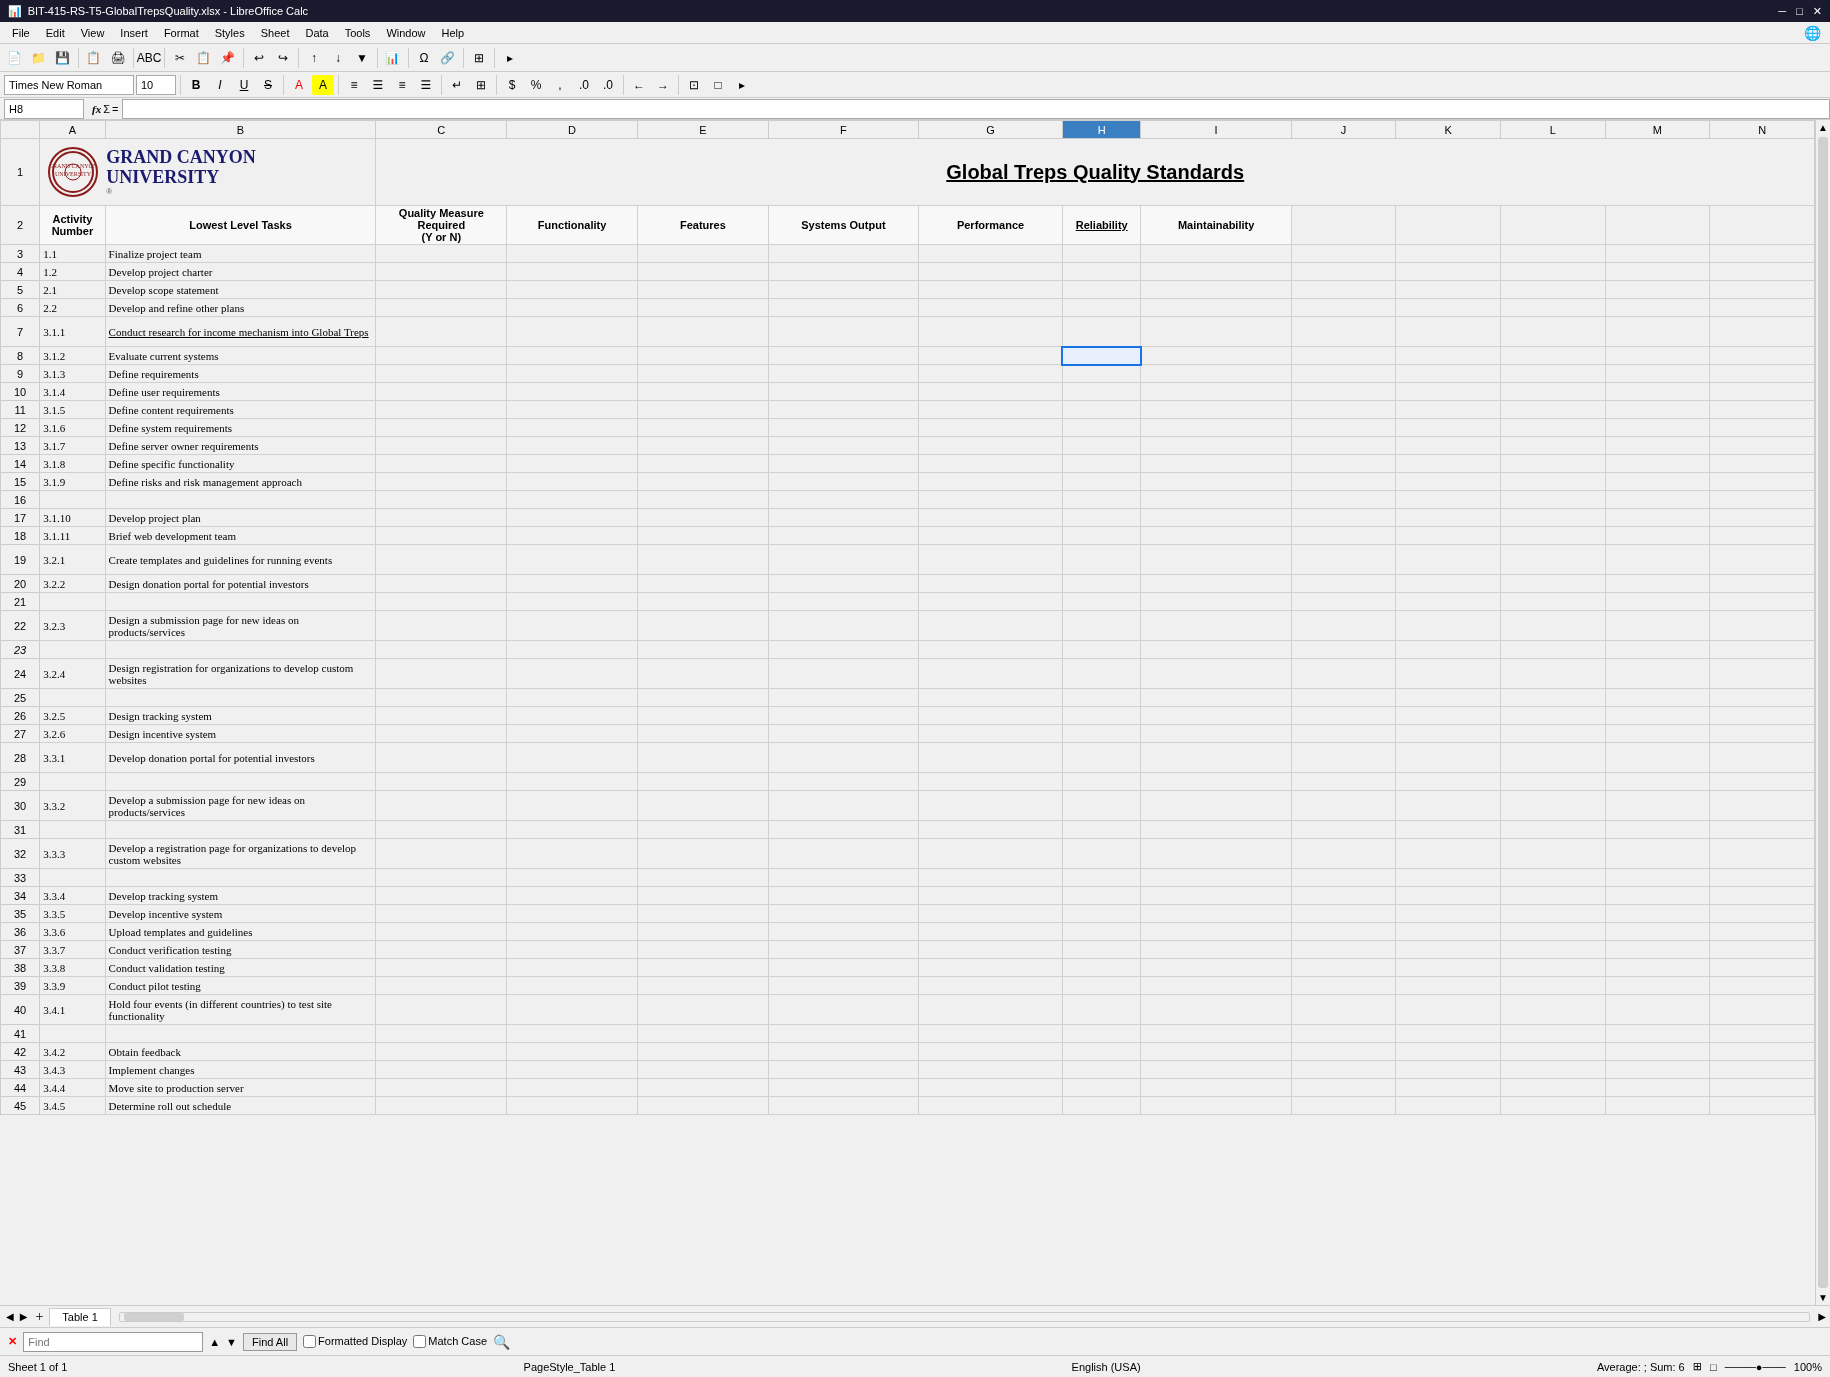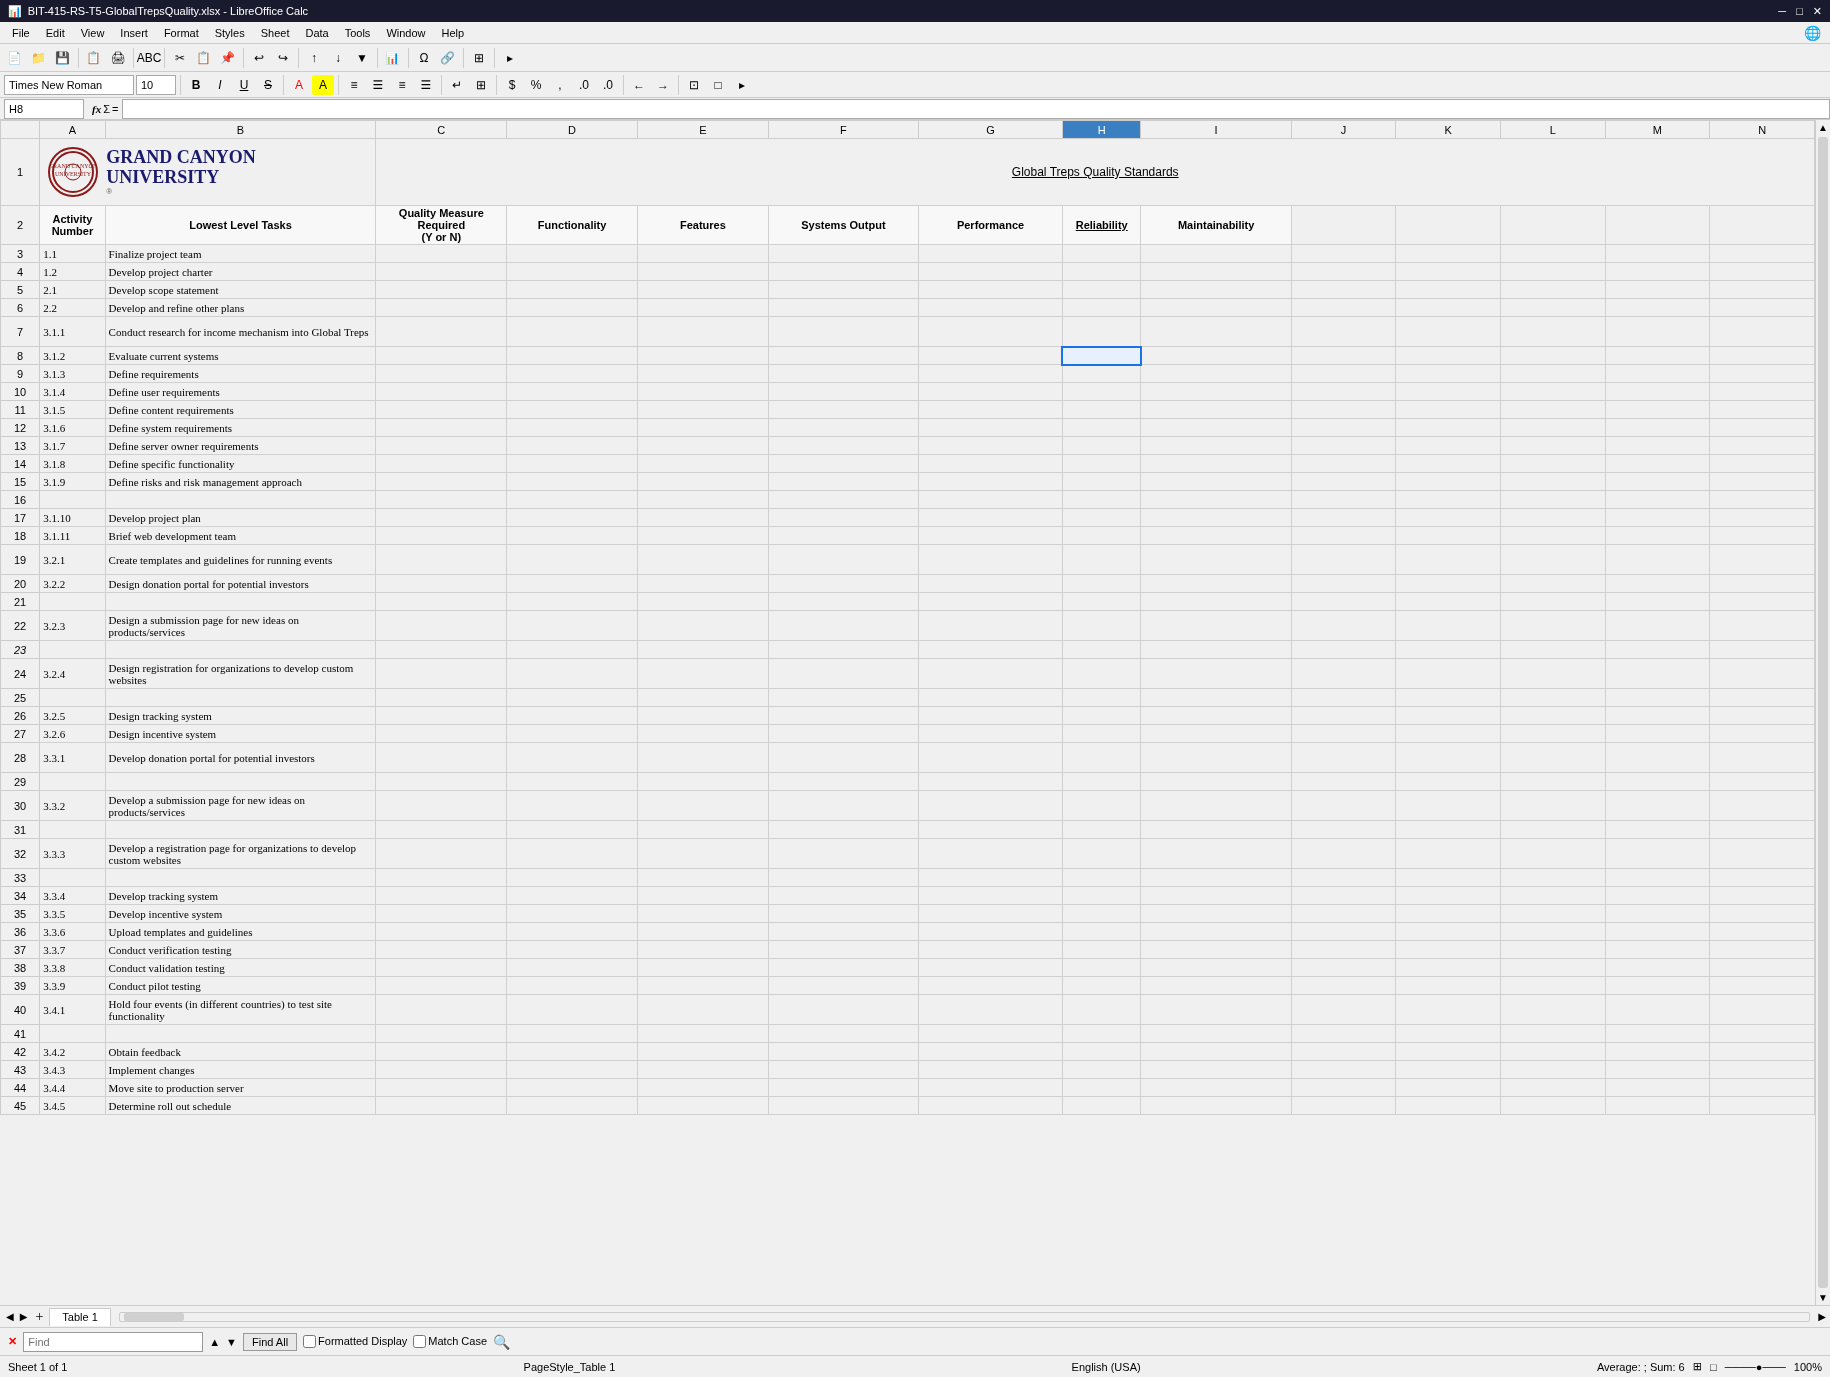--- a/index.html
+++ b/index.html
@@ -410,21 +410,21 @@
                 </svg>
               </div>
               <div class="logo-text-block">
                 <span style="font-size:18px; font-weight:bold; color:#1a1a6e; font-family:'Times New Roman',serif; line-height:1.1;">GRAND CANYON</span>
                 <span style="font-size:18px; font-weight:bold; color:#1a1a6e; font-family:'Times New Roman',serif; line-height:1.1;">UNIVERSITY</span>
                 <span style="font-size:8px; color:#666; font-family:Arial,sans-serif; letter-spacing:2px;">®</span>
               </div>
             </div>
           </td>
           <td colspan="12" style="height:65px;">
-            <div style="text-align:center; font-size:12px; font-weight:normal; font-family:Arial,sans-serif; text-decoration:underline;">Global Treps Quality Standards</div>
+            <div style="text-align:center; font-size:20px; font-weight:bold; font-family:Arial,sans-serif; text-decoration:underline;">Global Treps Quality Standards</div>
           </td>
         </tr>
 
         <tr>
           <td class="row-num">2</td>
           <td class="header-cell" style="text-align:center;">Activity<br>Number</td>
           <td class="header-cell">Lowest Level Tasks</td>
           <td class="header-cell">Quality Measure Required<br>(Y or N)</td>
           <td class="header-cell">Functionality</td>
           <td class="header-cell">Features</td>
@@ -503,21 +503,21 @@
             <td></td>
             <td></td>
             <td></td>
             <td></td>
             <td></td>
             <td></td>
         </tr>
         <tr style="height:30px;">
           <td class="row-num">7</td>
           <td>3.1.1</td>
-          <td style="white-space:normal;">Conduct research for income mechanism into Global Treps</td>
+          <td style="white-space:normal;text-decoration:underline;">Conduct research for income mechanism into Global Treps</td>
           <td></td>
             <td></td>
             <td></td>
             <td></td>
             <td></td>
             <td></td>
             <td></td>
             <td></td>
             <td></td>
             <td></td>

